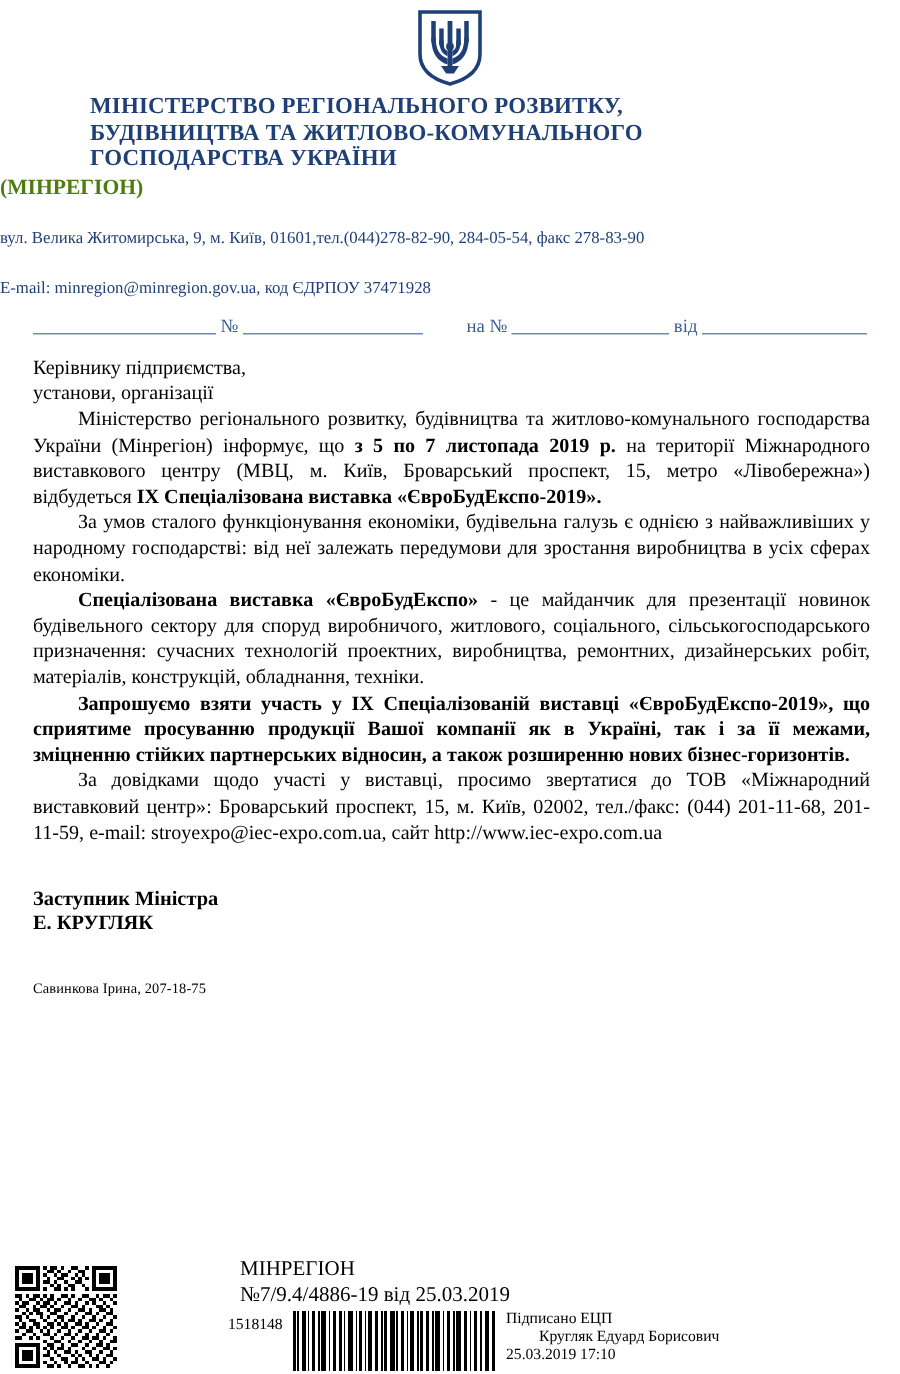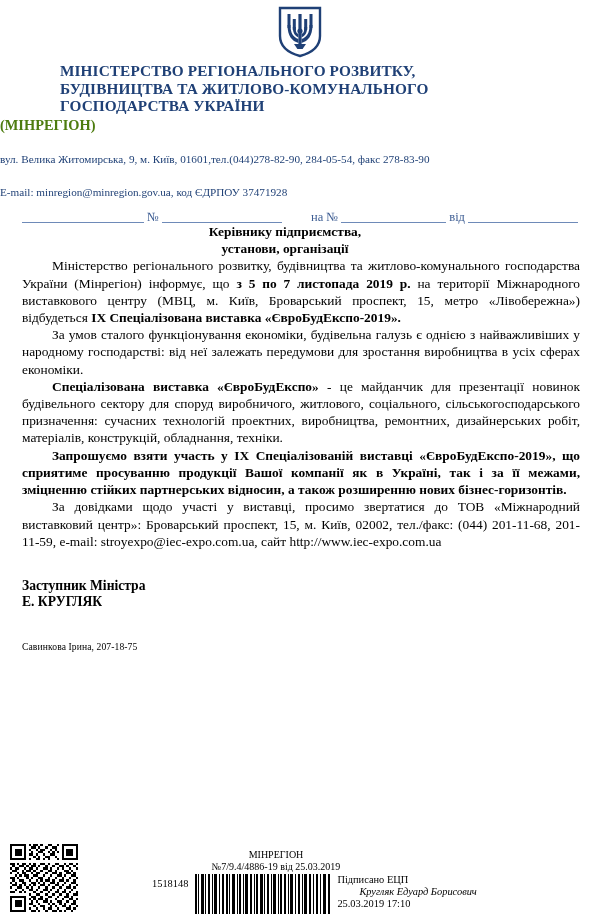--- a/index.html
+++ b/index.html
@@ -70,24 +70,25 @@
   .rule-c { width: 105px; }
   .rule-d { width: 110px; }
   .ref-lbl { padding: 0 3px; line-height: 1; }
   .ref-gap { width: 26px; }
 
   
   .sheet {
     padding: 0 20px 0 22px;
   }
   .addressee {
-    text-align: center;
-    font-weight: bold;
+    text-align: left;
+    font-weight: normal;
     font-size: 13.4px;
     line-height: 1.27;
+    margin-top: 13px;
     padding-right: 32px;
   }
   .addressee .ln { display: block; }
 
   p.para {
     margin: 0;
     font-size: 13.4px;
     line-height: 1.285;
     text-align: justify;
     text-indent: 30px;
@@ -131,22 +132,21 @@
     width: 68px;
     height: 68px;
   }
   .stamp {
     position: absolute;
     left: 152px;
     bottom: 2px;
     width: 420px;
   }
   .stamp-head {
-    text-align: center;
-    font-size: 10px;
+    font-size: 14px;
     line-height: 1.2;
     width: 232px;
     margin-left: 8px;
   }
   .stamp-row {
     display: flex;
     align-items: flex-start;
     margin-top: 1px;
   }
   .stamp-num {
@@ -159,21 +159,21 @@
     width: 140px;
     height: 40px;
     flex: none;
   }
   .ecp {
     font-size: 10.4px;
     line-height: 1.14;
     padding-left: 4px;
     white-space: nowrap;
   }
-  .ecp .nm { padding-left: 22px; display: block; font-style: italic; }
+  .ecp .nm { padding-left: 22px; display: block; }
 </style>
 </head>
 <body>
 
 <div class="letterhead">
 
   <svg class="emblem" viewBox="0 0 44 52">
     <path d="M2 2 H42 V30 C42 41 33 47 22 50 C11 47 2 41 2 30 Z" fill="none" stroke="#1f4076" stroke-width="2.4"></path>
     <g fill="#1f4076">
       <rect x="20.4" y="8" width="3.2" height="32"></rect>

